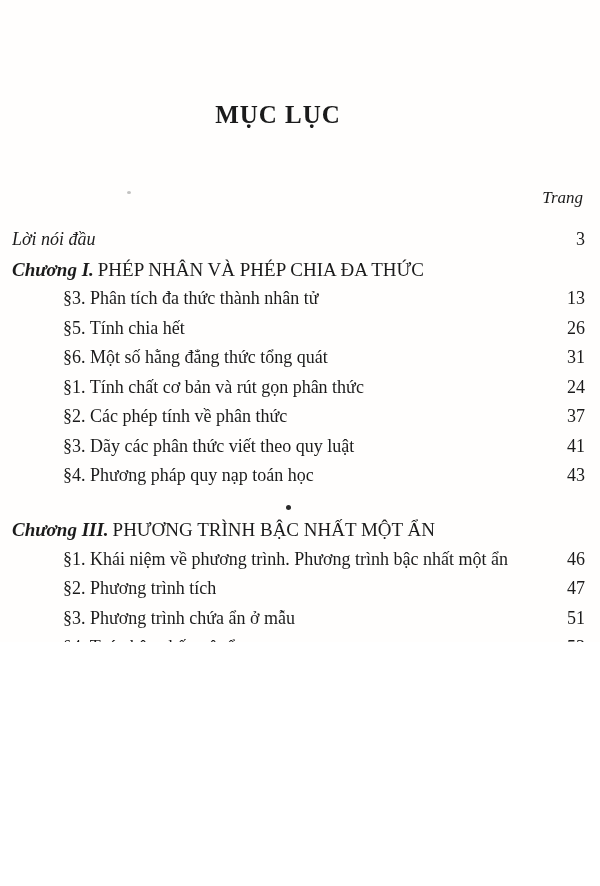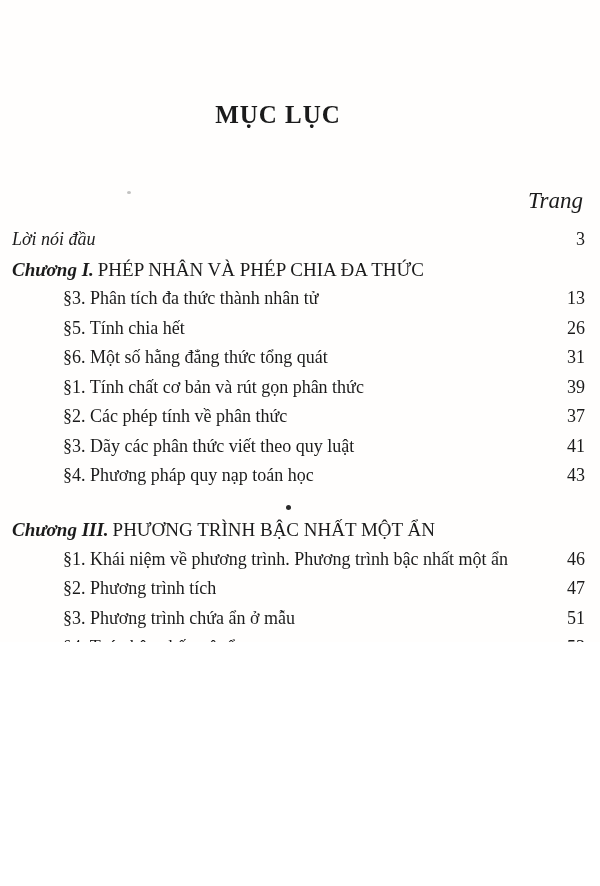--- a/index.html
+++ b/index.html
@@ -20,21 +20,21 @@
     top: 101px; left: 0; width: 556px;
     text-align: center;
     font-size: 25px;
     font-weight: bold;
     letter-spacing: 1px;
   }
   .col-header {
     position: absolute;
     top: 188px; right: 17px;
     font-style: italic;
-    font-size: 23px;
+    font-size: 17px;
   }
   .toc {
     position: absolute;
     top: 225px; left: 12px; right: 15px;
     font-size: 18px;
   }
   .row {
     display: flex;
     justify-content: space-between;
     align-items: baseline;
@@ -124,21 +124,21 @@
       <span class="num">26</span>
     </div>
     <div class="row sec">
       <span class="lbl">§6. Một số hằng đẳng thức tổng quát</span>
       <span class="num">31</span>
     </div>
 
 
     <div class="row sec">
       <span class="lbl">§1. Tính chất cơ bản và rút gọn phân thức</span>
-      <span class="num">39</span>
+      <span class="num">24</span>
     </div>
     <div class="row sec">
       <span class="lbl">§2. Các phép tính về phân thức</span>
       <span class="num">37</span>
     </div>
     <div class="row sec">
       <span class="lbl">§3. Dãy các phân thức viết theo quy luật</span>
       <span class="num">41</span>
     </div>
     <div class="row sec">

